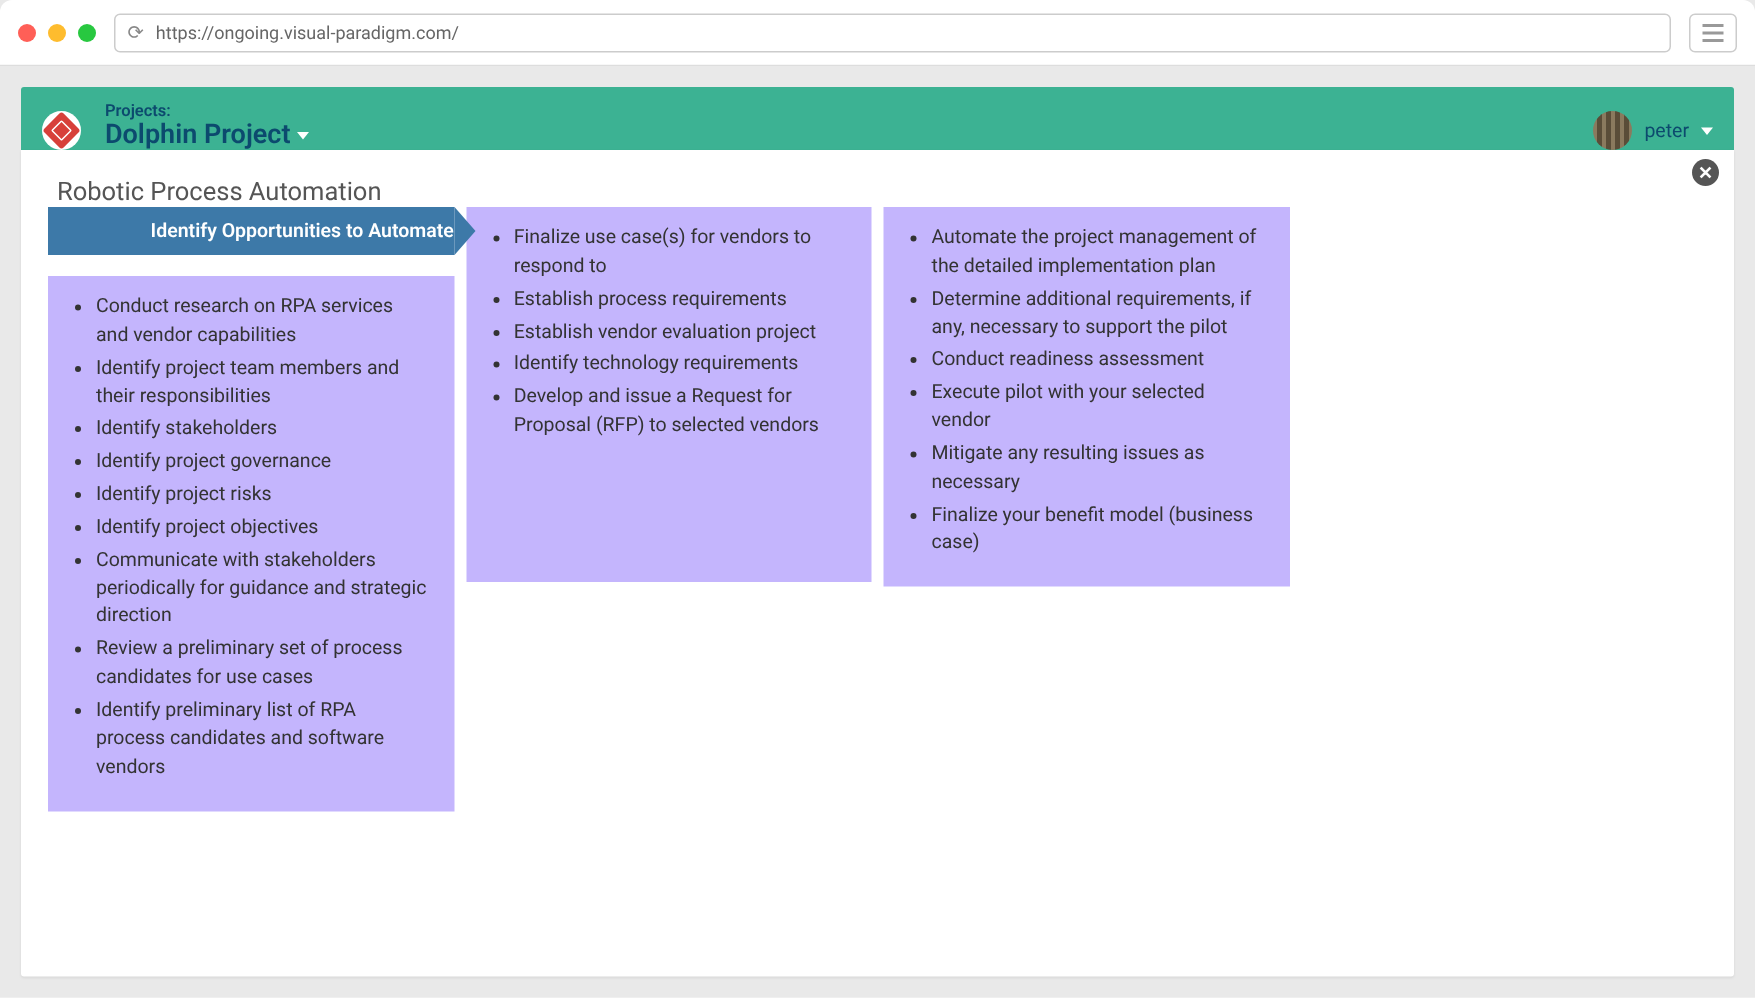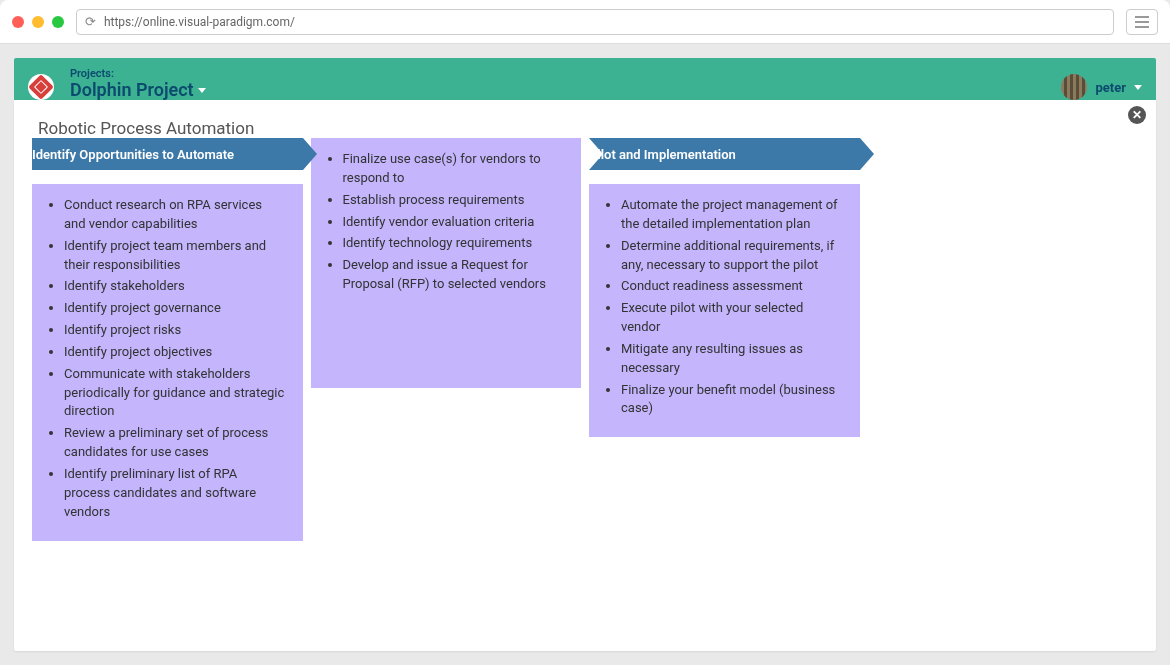--- a/index.html
+++ b/index.html
@@ -99,21 +99,21 @@
     border-right: 4px solid transparent;
     border-top: 5px solid #fff;
     display: inline-block;
   }
   .top-spacer { flex: 1; }
   .user-block { display: flex; align-items: center; gap: 8px; cursor: pointer; }
   .avatar {
     width: 26px; height: 26px; border-radius: 50%;
     background: repeating-linear-gradient(90deg, #8a7a5e 0 3px, #5a4d38 3px 6px);
   }
-  .user-name { font-size: 13px; font-weight: 700; }
+  .user-name { font-size: 13px; font-weight: 400; }
 
   .white-canvas {
     background: #fff;
     border-radius: 0 0 2px 2px;
     padding: 16px 18px 30px 18px;
     position: relative;
     height: calc(100% - 42px);
     box-shadow: 0 1px 2px rgba(0,0,0,0.08);
   }
   .close-btn {
@@ -142,21 +142,21 @@
   }
   .col { flex: 1; display: flex; flex-direction: column; }
 
   .chevron-header {
     position: relative;
     background: #3d79a8;
     color: #fff;
     height: 32px;
     display: flex;
     align-items: center;
-    justify-content: flex-start;
+    justify-content: flex-end;
     font-size: 13px;
     font-weight: 600;
     margin-bottom: 14px;
   }
   .chevron-header::before {
     content: '';
     position: absolute;
     left: 0; top: 0;
     border-top: 16px solid transparent;
     border-bottom: 16px solid transparent;
@@ -189,21 +189,21 @@
 <body>
 
 <div class="browser-chrome">
   <div class="traffic-lights">
     <div class="traffic-light tl-red"></div>
     <div class="traffic-light tl-yellow"></div>
     <div class="traffic-light tl-green"></div>
   </div>
   <div class="url-bar">
     <span class="reload">⟳</span>
-    <span>https://online.visual-paradigm.com/</span>
+    <span>https://ongoing.visual-paradigm.com/</span>
   </div>
   <div class="hamburger">
     <span></span>
       <span></span>
       <span></span>
   </div>
 </div>
 
 <div class="app-shell">
 
@@ -251,31 +251,28 @@
             <li>Identify preliminary list of RPA process candidates and software vendors</li>
           </ul>
         </div>
       </div>
 
       <div class="col">
         <div class="col-body">
           <ul>
             <li>Finalize use case(s) for vendors to respond to</li>
             <li>Establish process requirements</li>
-            <li>Identify vendor evaluation criteria</li>
+            <li>Establish vendor evaluation project</li>
             <li>Identify technology requirements</li>
             <li>Develop and issue a Request for Proposal (RFP) to selected vendors</li>
           </ul>
         </div>
       </div>
 
       <div class="col">
-        <div class="chevron-header">
-          <span>Pilot and Implementation</span>
-        </div>
         <div class="col-body">
           <ul>
             <li>Automate the project management of the detailed implementation plan</li>
             <li>Determine additional requirements, if any, necessary to support the pilot</li>
             <li>Conduct readiness assessment</li>
             <li>Execute pilot with your selected vendor</li>
             <li>Mitigate any resulting issues as necessary</li>
             <li>Finalize your benefit model (business case)</li>
           </ul>
         </div>

